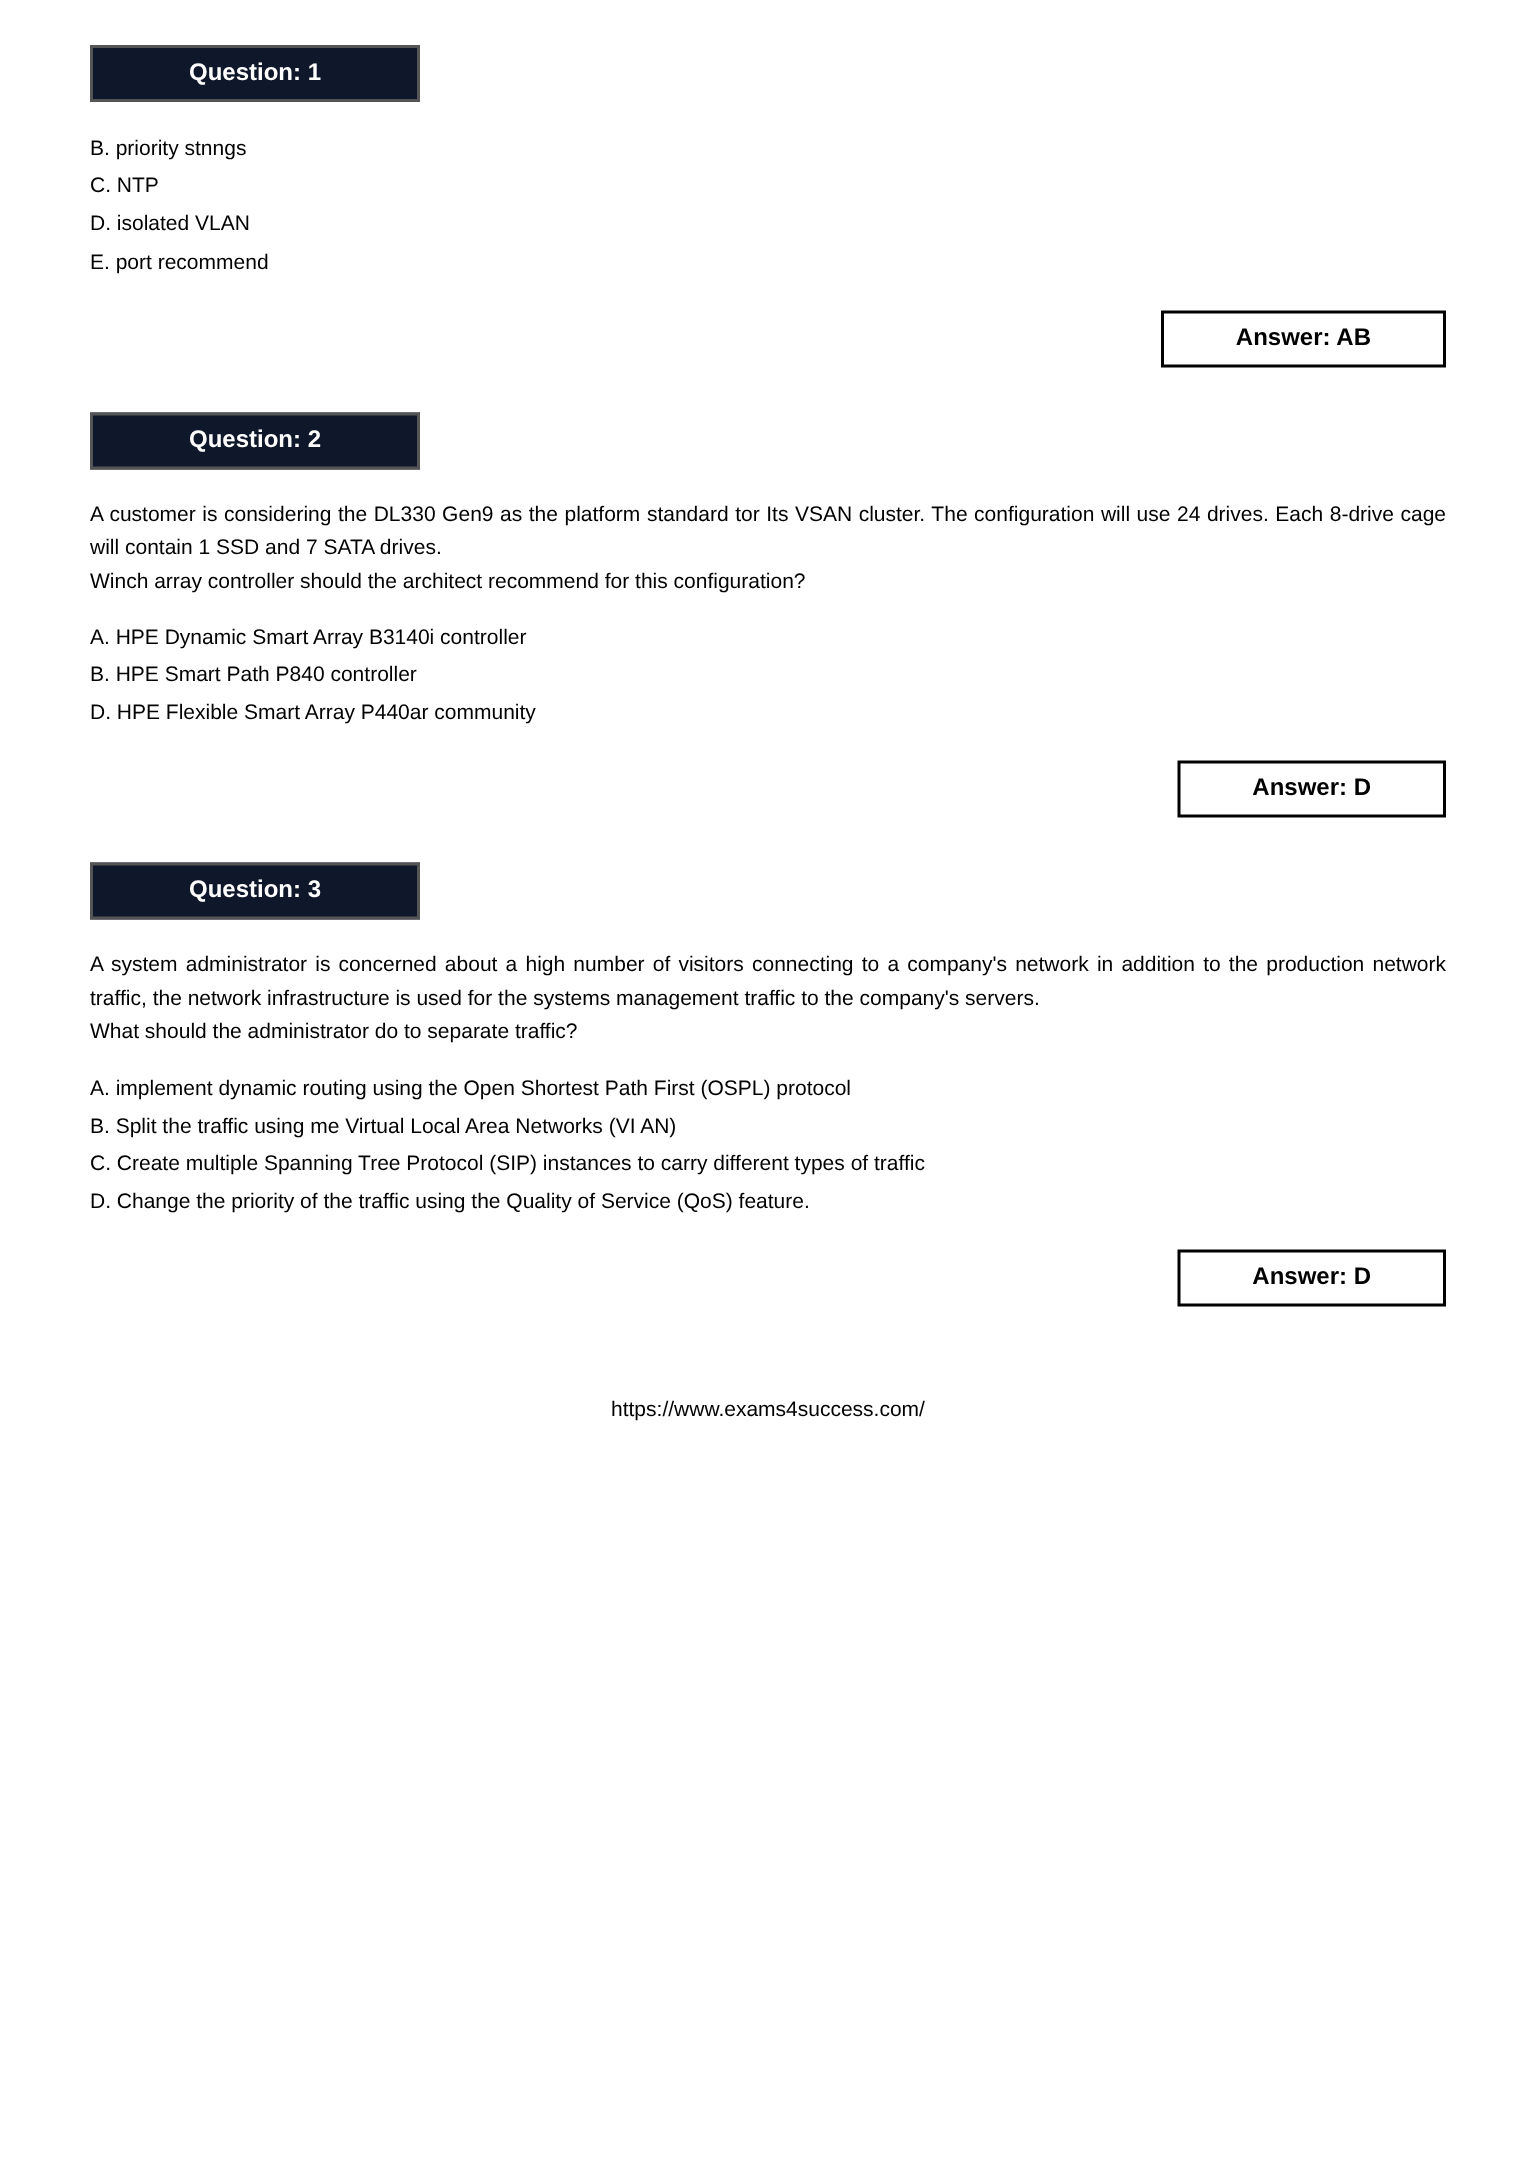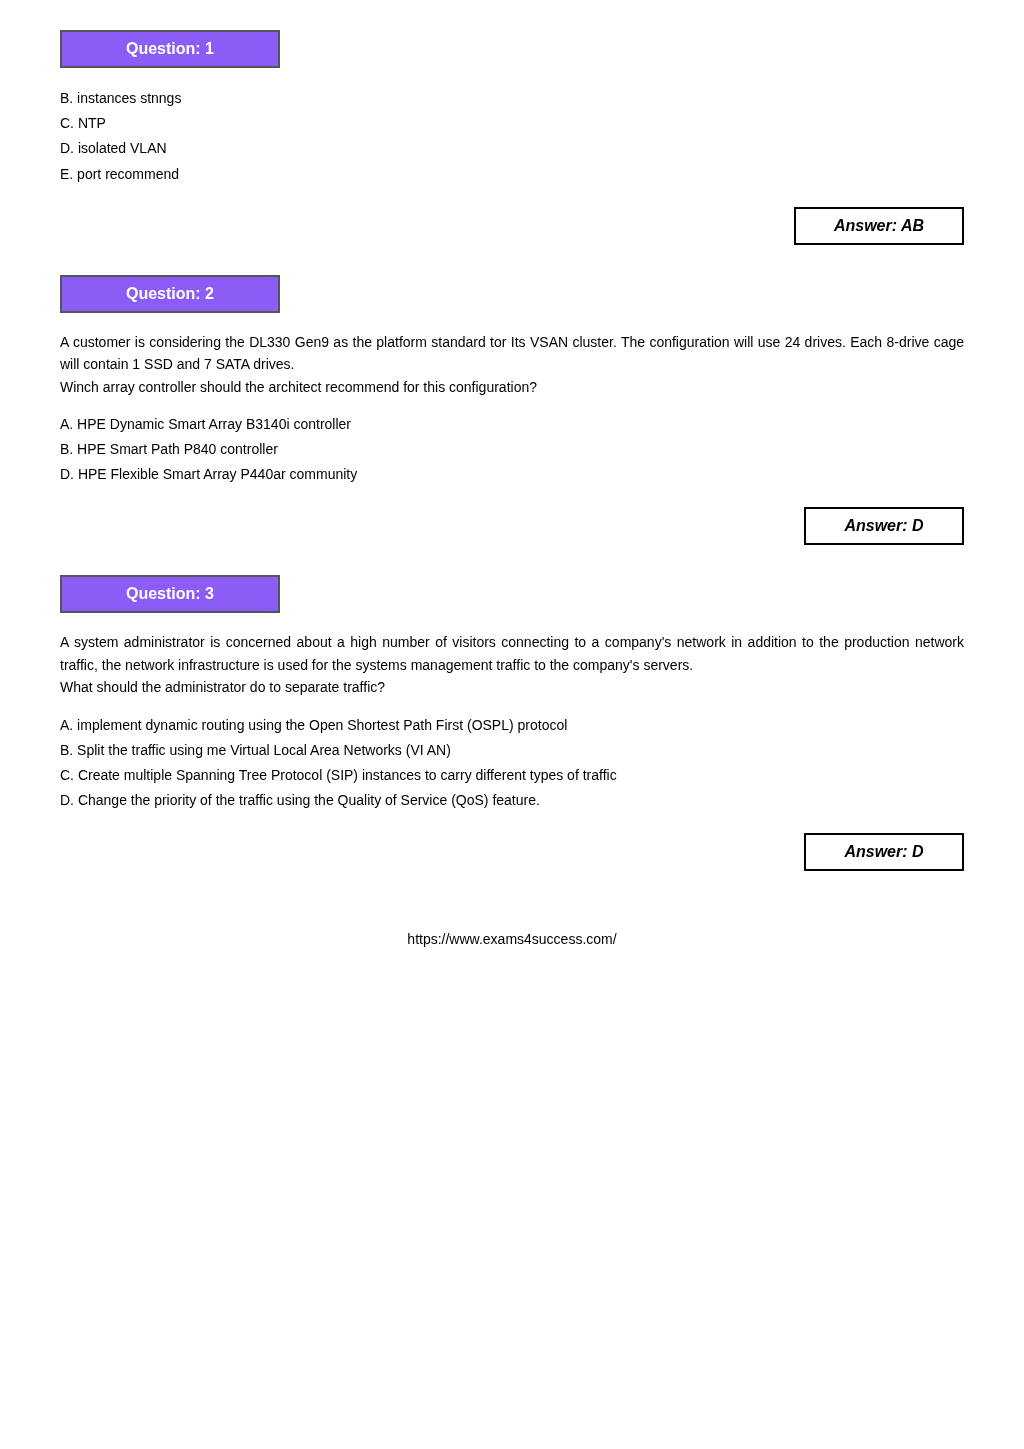--- a/index.html
+++ b/index.html
@@ -16,21 +16,21 @@
       width: 1024px;
       min-height: 1449px;
       padding: 30px 60px;
     }
 
     .question-block {
       margin-bottom: 30px;
     }
 
     .question-header {
-      background-color: #8b5cf6;
+      background-color: #0f172a;
       color: #ffffff;
       font-weight: bold;
       font-size: 16px;
       text-align: center;
       padding: 8px 20px;
       display: inline-block;
       min-width: 220px;
       border: 2px solid #555;
       margin-bottom: 18px;
     }
@@ -48,27 +48,26 @@
       line-height: 1.8;
     }
 
     .options li {
       font-size: 14px;
     }
 
     .answer-box {
       float: right;
       border: 2px solid #000;
-      padding: 8px 38px;
+      padding: 8px 48px;
       font-weight: bold;
       font-size: 16px;
       min-width: 160px;
-      text-align: center;
+      text-align: left;
       clear: both;
-      font-style: italic;
     }
 
     .answer-right {
       display: flex;
       justify-content: flex-end;
       margin-top: 10px;
       margin-bottom: 10px;
     }
 
     .footer {
@@ -77,21 +76,21 @@
       font-weight: normal;
       font-size: 14px;
     }
   </style>
 </head>
 <body>
 
 <div class="question-block">
   <div class="question-header">Question: 1</div>
   <ul class="options">
-    <li>B. instances stnngs</li>
+    <li>B. priority stnngs</li>
     <li>C. NTP</li>
     <li>D. isolated VLAN</li>
     <li>E. port recommend</li>
   </ul>
   <div class="answer-right">
     <div class="answer-box">Answer: AB</div>
   </div>
 </div>
 
 <div class="question-block">

